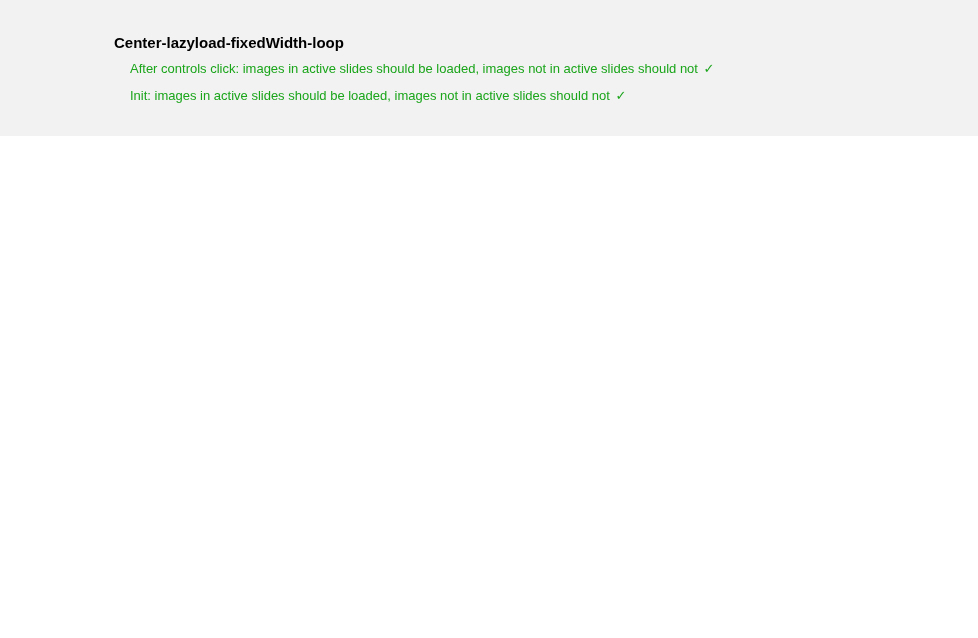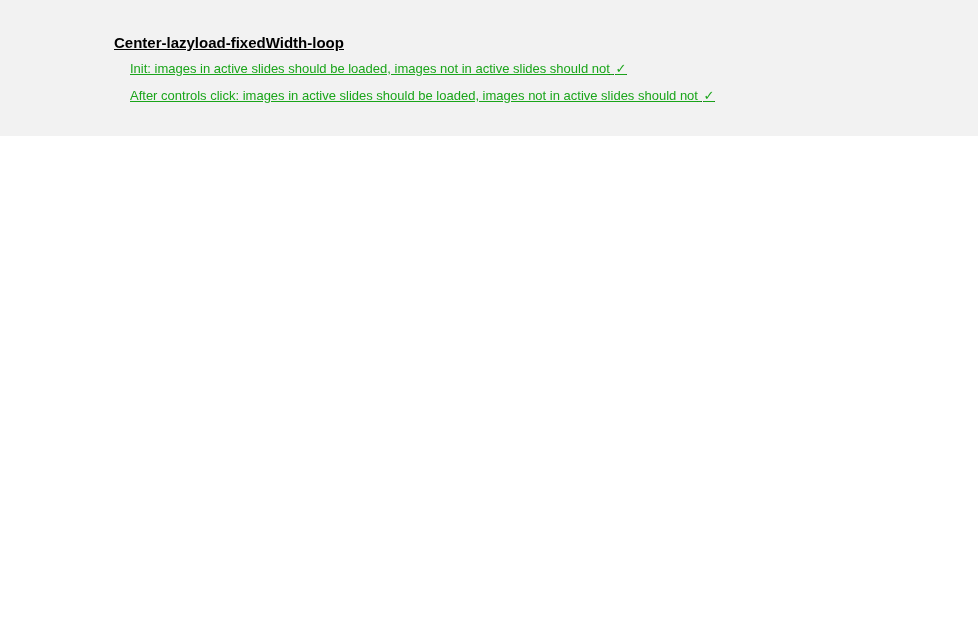--- a/index.html
+++ b/index.html
@@ -1,19 +1,18 @@
 <!DOCTYPE html>
 <html><head>
   <meta charset="utf-8">
   <style>
     * {
       margin: 0;
       padding: 0;
       box-sizing: border-box;
-      text-decoration: underline;
     }
     body {
       font-family: Arial, Helvetica, sans-serif;
       background: #ffffff;
       width: 978px;
       height: 638px;
     }
     .test-panel {
       background: #f2f2f2;
       padding: 34px 0 24px 114px;
@@ -36,20 +35,20 @@
       margin-left: 2px;
       color: #1aa51a;
     }
   </style>
 </head>
 <body>
 
 <div class="test-panel">
   <div class="test-title">Center-lazyload-fixedWidth-loop</div>
   <div class="test-result">
-    <span>Init: images in active slides should be loaded, images not in active slides should not</span>
+    <span>After controls click: images in active slides should be loaded, images not in active slides should not</span>
     <span class="checkmark">✓</span>
   </div>
   <div class="test-result">
-    <span>After controls click: images in active slides should be loaded, images not in active slides should not</span>
+    <span>Init: images in active slides should be loaded, images not in active slides should not</span>
     <span class="checkmark">✓</span>
   </div>
 </div>
 
 </body></html>

